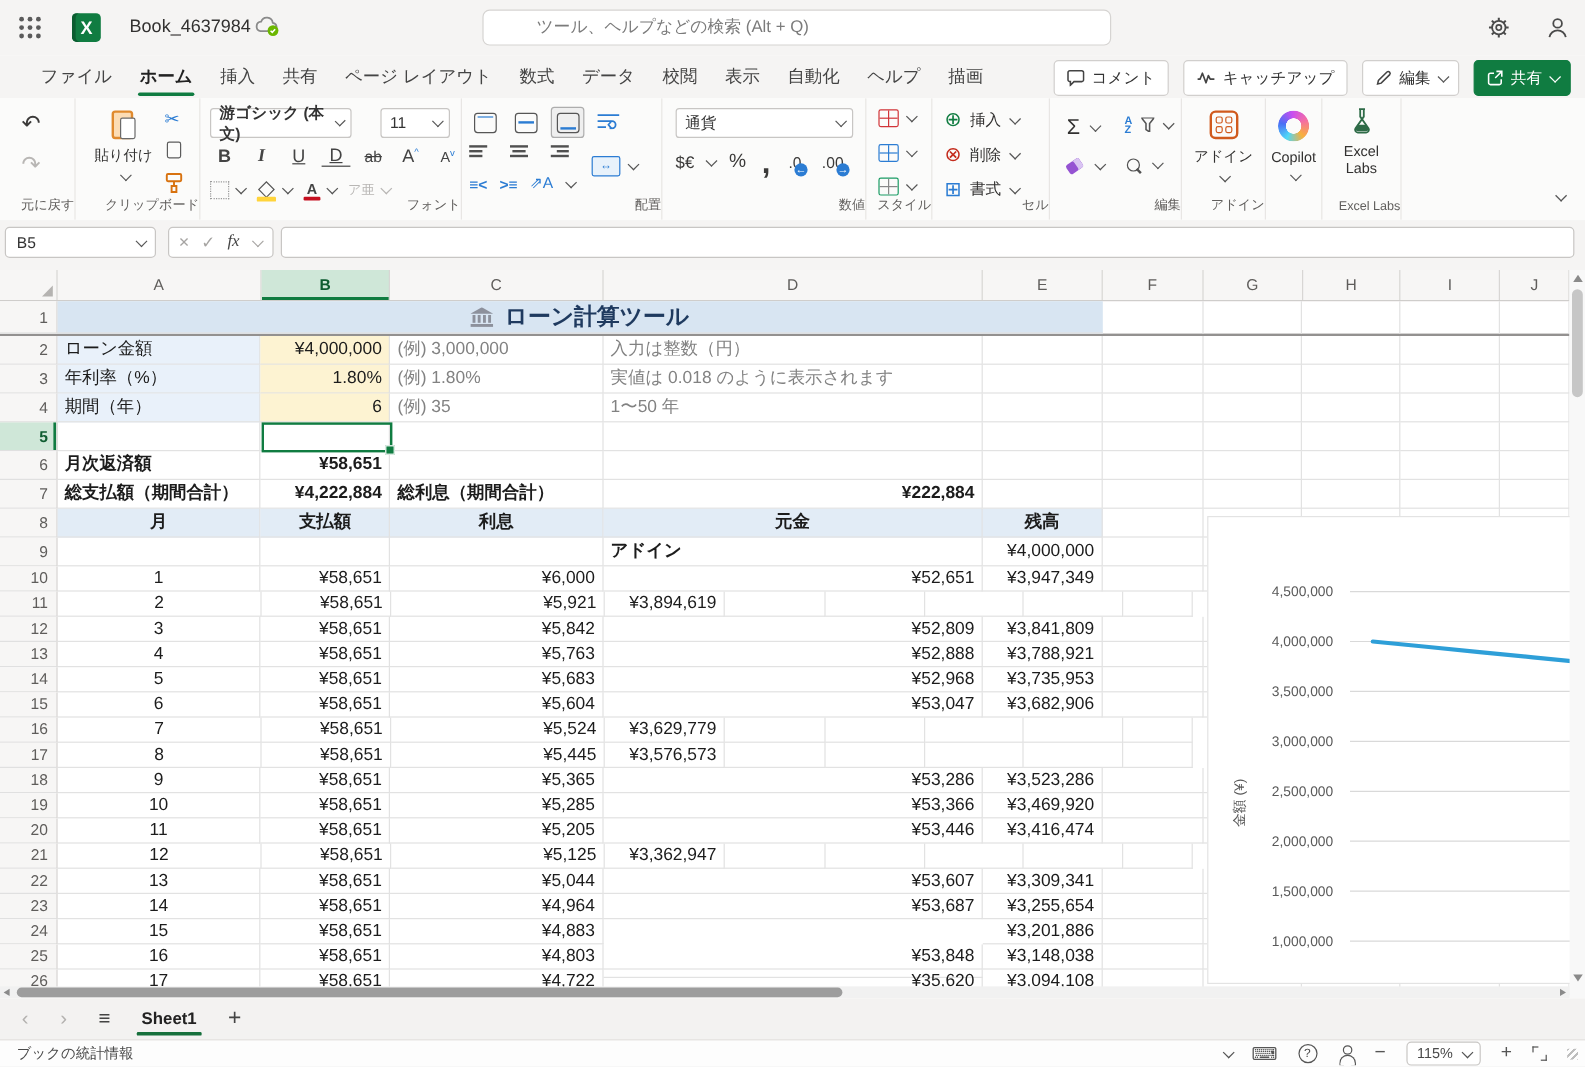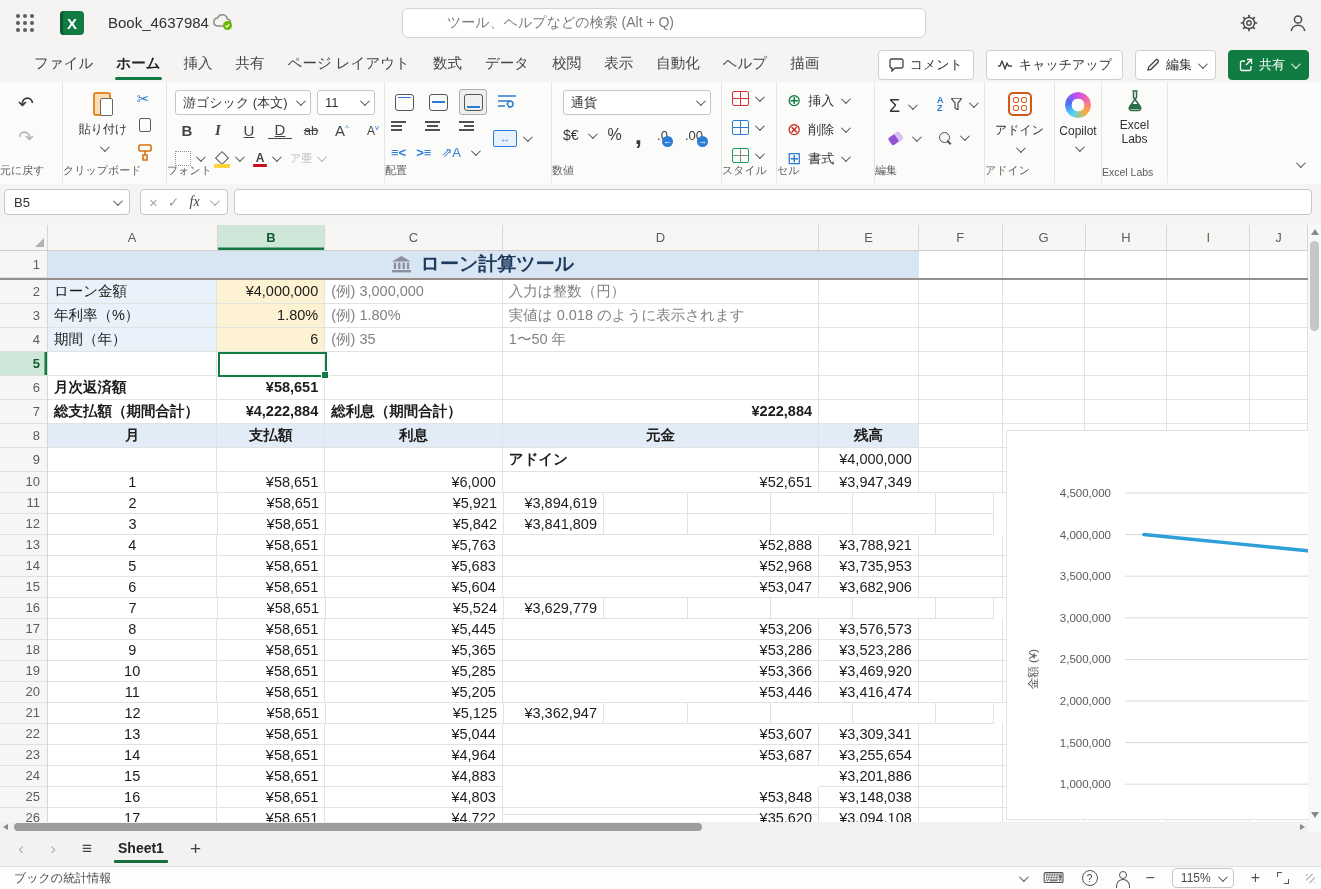--- a/index.html
+++ b/index.html
@@ -26,21 +26,21 @@
   .mtab.active::after{content:"";position:absolute;left:6px;right:6px;bottom:1px;height:3px;background:#107c41;border-radius:2px;}
   #mactions{position:absolute;right:12px;top:50px;display:flex;gap:12px;align-items:center;}
   .abtn{height:28px;background:#fff;border:1px solid #d1cfcd;border-radius:4px;display:flex;align-items:center;gap:6px;
         padding:0 10px;font-size:13px;color:#333;}
   .abtn.green{background:#107c41;border-color:#107c41;color:#fff;}
   .cv{display:inline-block;width:6px;height:6px;border-right:1.4px solid #555;border-bottom:1.4px solid #555;transform:rotate(45deg) translateY(-2px);}
   .cv.white{border-color:#fff;}
   
   #ribbon{left:0;top:82px;width:1321px;height:102px;background:#fbfbfa;border-bottom:1px solid #e1dfdd;}
   .rgroup{position:absolute;top:0;height:101px;border-right:1px solid #e8e6e4;box-sizing:border-box;}
-  .glabel{position:absolute;bottom:5px;left:0;right:0;text-align:left;font-size:11px;color:#605e5c;white-space:nowrap;}
+  .glabel{position:absolute;bottom:5px;left:0;right:0;text-align:right;font-size:11px;color:#605e5c;white-space:nowrap;}
   .rrow{display:flex;align-items:center;}
   .ibtn{display:flex;align-items:center;justify-content:center;border-radius:3px;color:#3b3a39;}
   .dis{color:#b8b6b4 !important;}
   .ddl{background:#fff;border:1px solid #c8c6c4;border-radius:3px;display:flex;align-items:center;
        justify-content:space-between;padding:0 7px;font-size:13px;color:#333;box-sizing:border-box;height:25px;}
   .fmt{font-size:15px;font-weight:bold;color:#444;width:24px;text-align:center;}
   .bars{display:inline-block;width:15px;height:11px;}
   .bars i{display:block;height:1.6px;background:#505050;margin-top:2.4px;}
   .bars.l i:nth-child(2),.bars.l i:nth-child(3){width:70%;}
   .bars.c i{margin-left:auto;margin-right:auto;}.bars.c i:nth-child(2){width:70%;}
@@ -250,21 +250,21 @@
       <div style="position:absolute;left:74px;top:62px;">
         <svg width="16" height="17" viewBox="0 0 16 17">
             <rect x="2" y="1" width="12" height="6" rx="1" fill="none" stroke="#d8720f" stroke-width="1.6"></rect>
             <path d="M8 7v4M6 11h4v5H6z" fill="none" stroke="#d8720f" stroke-width="1.6"></path>
           </svg>
       </div>
       <div class="glabel">クリップボード</div>
     </div>
 
     <div class="rgroup" style="left:167px;width:218px;">
-      <div class="ddl" style="position:absolute;left:8px;top:8px;width:136px;">
+      <div class="ddl" style="position:absolute;left:8px;top:8px;width:118px;font-weight:bold;">
         <span>游ゴシック (本文)</span>
           <span class="cv"></span>
       </div>
       <div class="ddl" style="position:absolute;left:150px;top:8px;width:58px;">
         <span>11</span>
           <span class="cv"></span>
       </div>
       <div class="rrow" style="position:absolute;left:8px;top:39px;gap:7px;">
         <span class="fmt">B</span>
         <span class="fmt" style="font-style:italic;font-family:'Liberation Serif',serif;">I</span>
@@ -628,20 +628,21 @@
         <div class="gc" style="width: 83px; line-height: 20px;"></div>
         <div class="gc" style="width: 82px; line-height: 20px;"></div>
         <div class="gc" style="width: 83px; line-height: 20px;"></div>
         <div class="gc" style="width: 58px; line-height: 20px;"></div>
       </div>
       <div class="g-row" style="height: 21px;">
         <div class="g-gut" style="line-height: 20px;">12</div>
         <div class="gc c-center" style="width: 170px; line-height: 20px;">3</div>
         <div class="gc c-num" style="width: 108px; line-height: 20px;">¥58,651</div>
         <div class="gc c-num" style="width: 178px; line-height: 20px;">¥5,842</div>
+        <div class="gc c-num" style="width: 317px; line-height: 20px;">¥52,809</div>
         <div class="gc c-num" style="width: 100px; line-height: 20px;">¥3,841,809</div>
         <div class="gc" style="width: 84px; line-height: 20px;"></div>
         <div class="gc" style="width: 83px; line-height: 20px;"></div>
         <div class="gc" style="width: 82px; line-height: 20px;"></div>
         <div class="gc" style="width: 83px; line-height: 20px;"></div>
         <div class="gc" style="width: 58px; line-height: 20px;"></div>
       </div>
       <div class="g-row" style="height: 21px;">
         <div class="g-gut" style="line-height: 20px;">13</div>
         <div class="gc c-center" style="width: 170px; line-height: 20px;">4</div>
@@ -691,21 +692,20 @@
         <div class="gc" style="width: 83px; line-height: 20px;"></div>
         <div class="gc" style="width: 82px; line-height: 20px;"></div>
         <div class="gc" style="width: 83px; line-height: 20px;"></div>
         <div class="gc" style="width: 58px; line-height: 20px;"></div>
       </div>
       <div class="g-row" style="height: 21px;">
         <div class="g-gut" style="line-height: 20px;">17</div>
         <div class="gc c-center" style="width: 170px; line-height: 20px;">8</div>
         <div class="gc c-num" style="width: 108px; line-height: 20px;">¥58,651</div>
         <div class="gc c-num" style="width: 178px; line-height: 20px;">¥5,445</div>
-        <div class="gc c-num" style="width: 317px; line-height: 20px;">¥53,206</div>
         <div class="gc c-num" style="width: 100px; line-height: 20px;">¥3,576,573</div>
         <div class="gc" style="width: 84px; line-height: 20px;"></div>
         <div class="gc" style="width: 83px; line-height: 20px;"></div>
         <div class="gc" style="width: 82px; line-height: 20px;"></div>
         <div class="gc" style="width: 83px; line-height: 20px;"></div>
         <div class="gc" style="width: 58px; line-height: 20px;"></div>
       </div>
       <div class="g-row" style="height: 21px;">
         <div class="g-gut" style="line-height: 20px;">18</div>
         <div class="gc c-center" style="width: 170px; line-height: 20px;">9</div>

